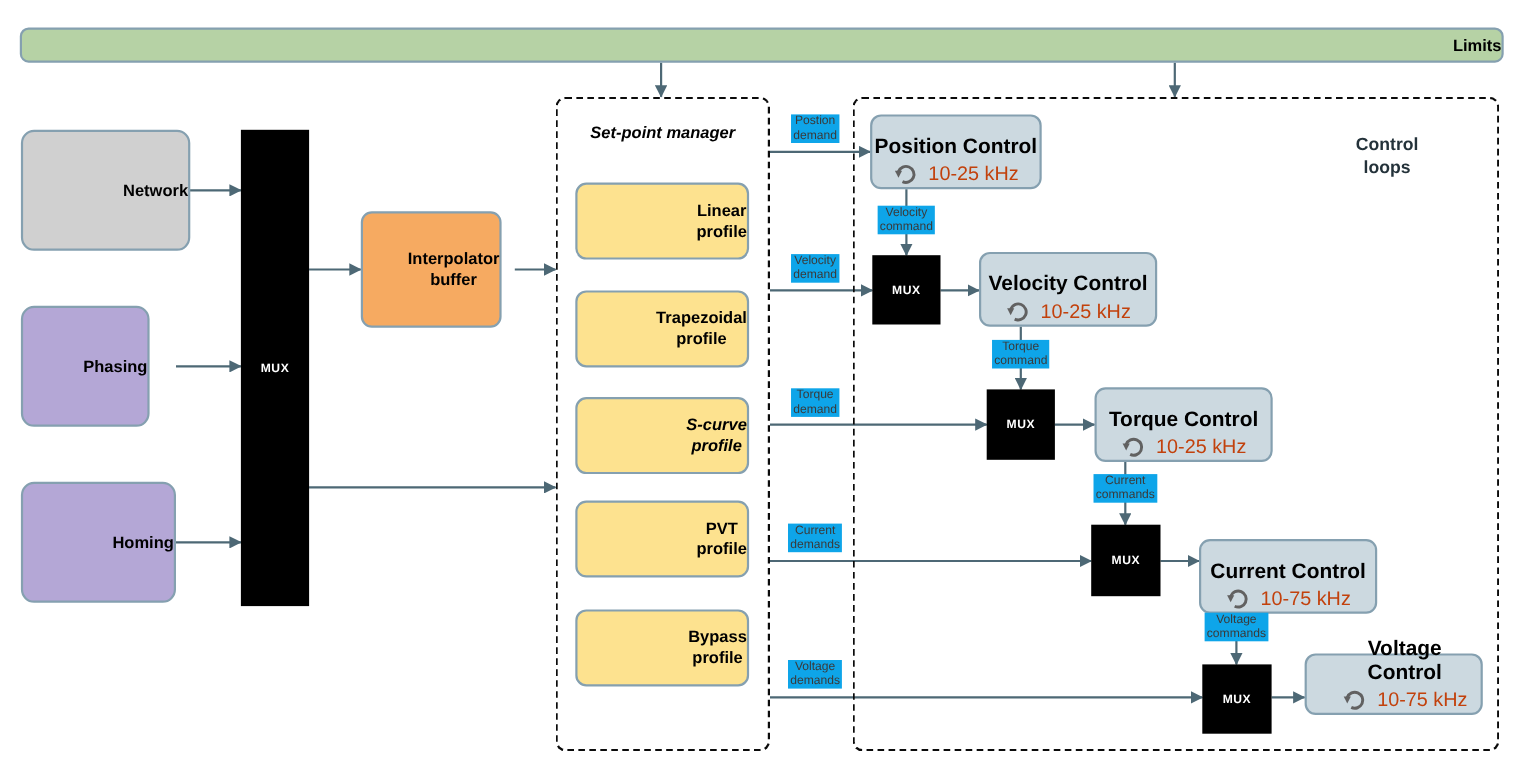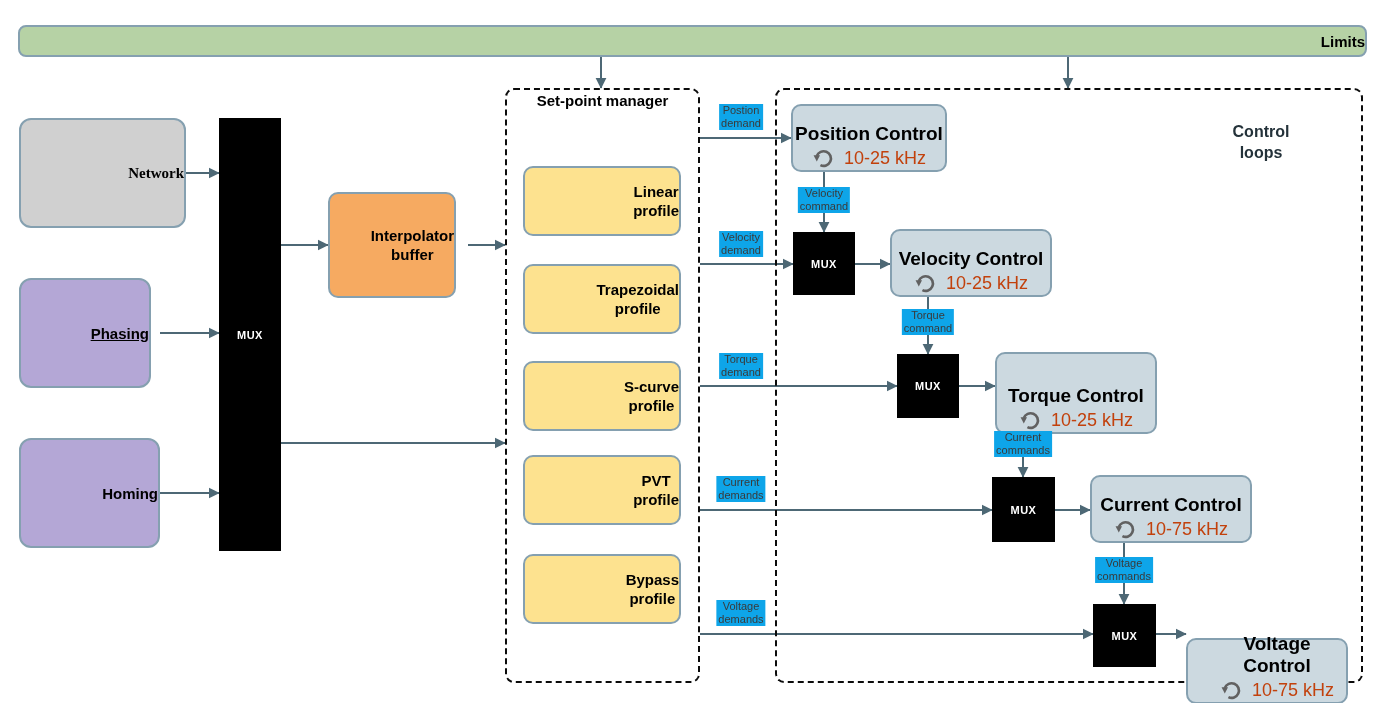--- a/index.html
+++ b/index.html
@@ -66,57 +66,57 @@
     <line class="connector" x1="824" y1="172" x2="824" y2="232" marker-end="url(#arrowhead)"></line>
     <line class="connector" x1="928" y1="297" x2="928" y2="354" marker-end="url(#arrowhead)"></line>
     <line class="connector" x1="1023" y1="420" x2="1023" y2="477" marker-end="url(#arrowhead)"></line>
     <line class="connector" x1="1124" y1="543" x2="1124" y2="604" marker-end="url(#arrowhead)"></line>
   </svg>
 
   <div class="abs box limits" style="left:18px;top:25px;width:1349px;height:32px;">
     <span>Limits</span>
   </div>
 
-  <div class="abs box src src-gray" style="left:19px;top:118px;width:167px;height:110px;font-family:Liberation Serif, serif;">
+  <div class="abs box src src-gray" style="left:19px;top:118px;width:154px;height:110px;">
     <span>Network</span>
   </div>
-  <div class="abs box src src-purple" style="left:19px;top:278px;width:132px;height:110px;text-decoration:underline;">
+  <div class="abs box src src-purple" style="left:19px;top:278px;width:117px;height:110px;">
     <span>Phasing</span>
   </div>
   <div class="abs box src src-purple" style="left:19px;top:438px;width:141px;height:110px;">
     <span>Homing</span>
   </div>
 
   <div class="abs muxbar" style="left:219px;top:118px;width:62px;height:433px;">
     <span>MUX</span>
   </div>
 
   <div class="abs box interp" style="left:328px;top:192px;width:128px;height:106px;">
     <div>
       <div>Interpolator</div>
       <div>buffer</div>
     </div>
   </div>
 
   <div class="abs dashed" style="left:505px;top:88px;width:195px;height:595px;"></div>
-  <div class="abs spm-title" style="left:505px;top:92px;width:195px;">Set-point manager</div>
+  <div class="abs spm-title" style="left:505px;top:112px;width:195px;font-style:italic;">Set-point manager</div>
 
   <div class="abs box profile" style="left:523px;top:166px;width:158px;height:70px;">
     <div>
       <div>Linear</div>
       <div>profile</div>
     </div>
   </div>
   <div class="abs box profile" style="left:523px;top:264px;width:158px;height:70px;">
     <div>
       <div>Trapezoidal</div>
       <div>profile</div>
     </div>
   </div>
-  <div class="abs box profile" style="left:523px;top:361px;width:158px;height:70px;">
+  <div class="abs box profile" style="left:523px;top:361px;width:158px;height:70px;font-style:italic;">
     <div>
       <div>S-curve</div>
       <div>profile</div>
     </div>
   </div>
   <div class="abs box profile" style="left:523px;top:455px;width:158px;height:70px;">
     <div>
       <div>PVT</div>
       <div>profile</div>
     </div>
@@ -160,41 +160,41 @@
   <div class="abs box ctrl" style="left:890px;top:229px;width:162px;height:68px;">
     <div class="ctrl-title">Velocity Control</div>
     <div class="ctrl-row">
       <svg width="23" height="23" viewBox="0 0 24 24">
           <path d="M 8.8 18.9 A 7.6 7.6 0 1 0 5.0 9.4" fill="none" stroke="#616161" stroke-width="2.8"></path>
           <polygon points="1.6,8.6 8.4,8.6 5.0,15.2" fill="#616161"></polygon>
         </svg>
       <span class="ctrl-freq">10-25 kHz</span>
     </div>
   </div>
-  <div class="abs box ctrl" style="left:995px;top:352px;width:162px;height:82px;">
+  <div class="abs box ctrl" style="left:995px;top:352px;width:162px;height:68px;">
     <div class="ctrl-title">Torque Control</div>
     <div class="ctrl-row">
       <svg width="23" height="23" viewBox="0 0 24 24">
           <path d="M 8.8 18.9 A 7.6 7.6 0 1 0 5.0 9.4" fill="none" stroke="#616161" stroke-width="2.8"></path>
           <polygon points="1.6,8.6 8.4,8.6 5.0,15.2" fill="#616161"></polygon>
         </svg>
       <span class="ctrl-freq">10-25 kHz</span>
     </div>
   </div>
-  <div class="abs box ctrl" style="left:1090px;top:475px;width:162px;height:68px;">
+  <div class="abs box ctrl" style="left:1090px;top:490px;width:162px;height:68px;">
     <div class="ctrl-title">Current Control</div>
     <div class="ctrl-row">
       <svg width="23" height="23" viewBox="0 0 24 24">
           <path d="M 8.8 18.9 A 7.6 7.6 0 1 0 5.0 9.4" fill="none" stroke="#616161" stroke-width="2.8"></path>
           <polygon points="1.6,8.6 8.4,8.6 5.0,15.2" fill="#616161"></polygon>
         </svg>
       <span class="ctrl-freq">10-75 kHz</span>
     </div>
   </div>
-  <div class="abs box ctrl" style="left:1186px;top:638px;width:162px;height:66px;padding-left:20px;">
+  <div class="abs box ctrl" style="left:1186px;top:594px;width:162px;height:56px;padding-left:20px;">
     <div class="ctrl-title">Voltage Control</div>
     <div class="ctrl-row">
       <svg width="23" height="23" viewBox="0 0 24 24">
           <path d="M 8.8 18.9 A 7.6 7.6 0 1 0 5.0 9.4" fill="none" stroke="#616161" stroke-width="2.8"></path>
           <polygon points="1.6,8.6 8.4,8.6 5.0,15.2" fill="#616161"></polygon>
         </svg>
       <span class="ctrl-freq">10-75 kHz</span>
     </div>
   </div>
 

